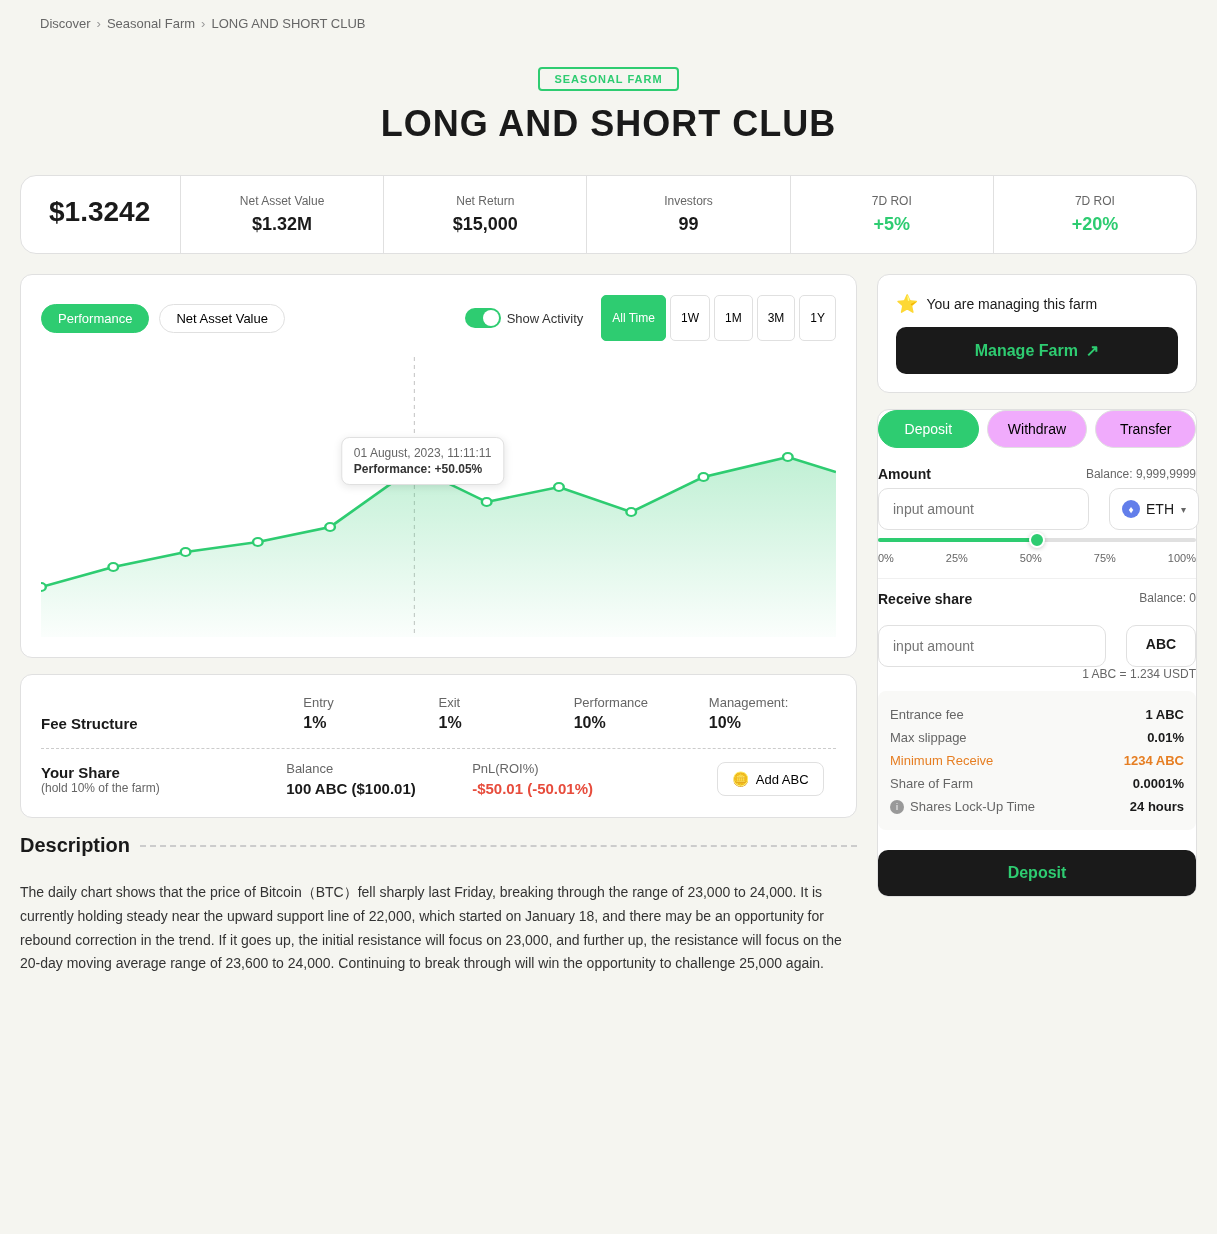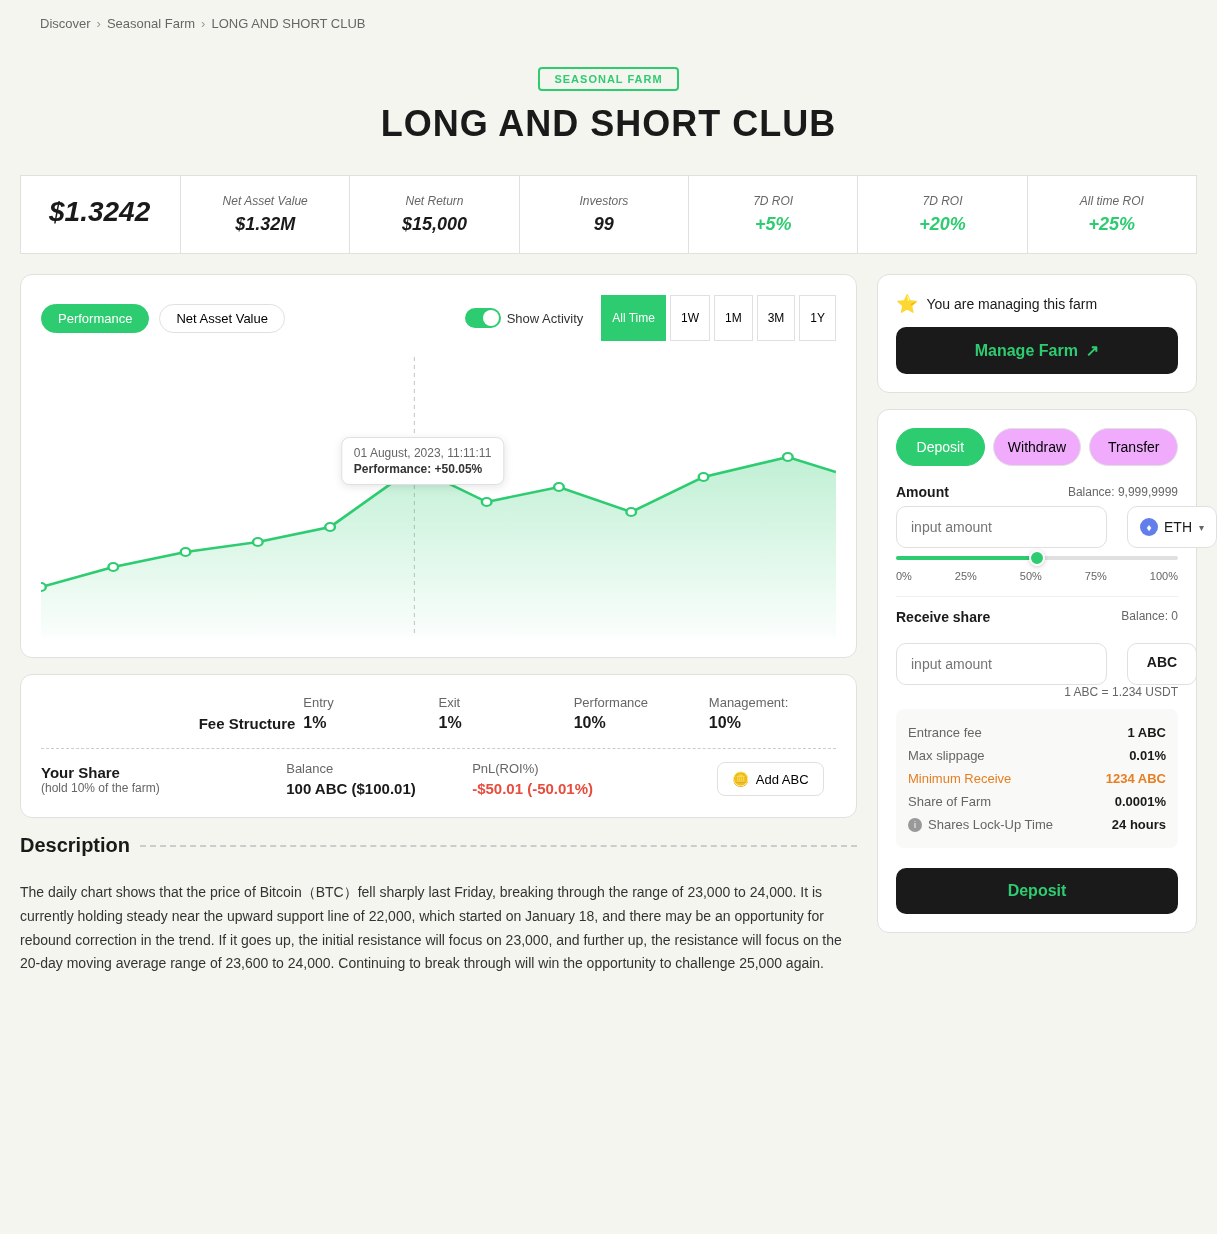--- a/index.html
+++ b/index.html
@@ -6,21 +6,21 @@
     body { font-family: -apple-system, BlinkMacSystemFont, 'Segoe UI', sans-serif; background: #f5f5f0; color: #1a1a1a; font-size: 14px; }
 
     .breadcrumb { padding: 16px 40px; font-size: 13px; color: #666; display: flex; align-items: flex-end; gap: 6px; background: #f5f5f0; }
     .breadcrumb a { color: #666; text-decoration: none; cursor: pointer; }
     .breadcrumb-sep { color: #999; }
 
     .hero { background: #f5f5f0; text-align: center; padding: 20px 40px 30px; }
     .hero-badge { display: inline-block; border: 2px solid #2ecc71; color: #2ecc71; font-size: 11px; font-weight: 700; letter-spacing: 1px; padding: 4px 14px; border-radius: 4px; margin-bottom: 12px; }
     .hero-title { font-size: 36px; font-weight: 800; letter-spacing: 1px; }
 
-    .stats-bar { background: #fff; border: 1px solid #e0e0e0; border-radius: 0; margin: 0 20px 20px; display: flex; align-items: stretch; font-style: italic; }
+    .stats-bar { background: #fff; border: 1px solid #e0e0e0; border-radius: 16px; margin: 0 20px 20px; display: flex; align-items: stretch; }
     .stat-main { padding: 20px 28px; border-right: 1px solid #e0e0e0; min-width: 160px; }
     .stat-main .price { font-size: 28px; font-weight: 700; }
     .stat-item { flex: 1; padding: 18px 16px; border-right: 1px solid #e0e0e0; text-align: center; display: flex; flex-direction: column; justify-content: center; }
     .stat-item:last-child { border-right: none; }
     .stat-label { font-size: 12px; color: #666; margin-bottom: 6px; }
     .stat-value { font-size: 18px; font-weight: 700; }
     .stat-value.green { color: #2ecc71; }
 
     .main-layout { display: flex; gap: 20px; padding: 0 20px 20px; }
     .left-col { flex: 1; display: flex; flex-direction: column; gap: 16px; }
@@ -28,55 +28,55 @@
 
     
     .chart-panel { background: #fff; border: 1px solid #e0e0e0; border-radius: 12px; padding: 20px; }
     .chart-tabs { display: flex; align-items: center; gap: 10px; margin-bottom: 16px; flex-wrap: wrap; }
     .tab-btn { padding: 6px 16px; border-radius: 20px; border: 1px solid #e0e0e0; background: #fff; cursor: pointer; font-size: 13px; font-weight: 500; }
     .tab-btn.active { background: #2ecc71; color: #fff; border-color: #2ecc71; }
     .show-activity { display: flex; align-items: center; gap: 6px; margin-left: auto; font-size: 13px; color: #333; }
     .toggle { width: 36px; height: 20px; background: #2ecc71; border-radius: 10px; position: relative; cursor: pointer; }
     .toggle-thumb { width: 16px; height: 16px; background: #fff; border-radius: 50%; position: absolute; top: 2px; right: 2px; }
     .time-filters { display: flex; gap: 4px; margin-left: 8px; }
-    .time-btn { padding: 15px 10px; border: 1px solid #e0e0e0; border-radius: 0; background: #fff; cursor: pointer; font-size: 12px; }
+    .time-btn { padding: 15px 10px; border: 1px solid #e0e0e0; border-radius: 5px; background: #fff; cursor: pointer; font-size: 12px; }
     .time-btn.active { background: #2ecc71; color: #fff; border-color: #2ecc71; }
 
     .chart-area { position: relative; height: 280px; overflow: hidden; }
     .chart-tooltip { position: absolute; top: 80px; left: 48%; transform: translateX(-50%); background: #fff; border: 1px solid #e0e0e0; border-radius: 8px; padding: 8px 12px; font-size: 12px; box-shadow: 0 2px 8px rgba(0,0,0,0.1); white-space: nowrap; z-index: 2; }
     .chart-tooltip .date { color: #666; margin-bottom: 2px; text-align: right; }
     .chart-tooltip .perf { font-weight: 600; color: #333; }
 
     
     .fee-panel { background: #fff; border: 1px solid #e0e0e0; border-radius: 12px; padding: 20px; }
     .fee-grid { display: grid; grid-template-columns: 2fr 1fr 1fr 1fr 1fr; gap: 8px; align-items: end; margin-bottom: 16px; }
     .fee-label { font-size: 13px; color: #666; margin-bottom: 4px; }
     .fee-value { font-size: 16px; font-weight: 600; }
-    .fee-section-label { font-weight: 700; font-size: 15px; text-align: right; }
+    .fee-section-label { font-weight: 700; font-size: 15px; }
     .divider { border: none; border-top: 1px dashed #ccc; margin: 12px 0; }
     .your-share-row { display: grid; grid-template-columns: 2fr 1.5fr 2fr 1fr; gap: 8px; align-items: center; }
     .your-share-title { font-weight: 700; font-size: 15px; }
     .your-share-sub { font-size: 12px; color: #666; }
     .balance-val { font-size: 15px; font-weight: 600; }
     .pnl-val { font-size: 15px; font-weight: 600; color: #e74c3c; }
     .add-abc-btn { background: #fff; border: 1px solid #e0e0e0; border-radius: 8px; padding: 8px 14px; cursor: pointer; font-size: 13px; display: flex; align-items: center; gap: 6px; }
 
     
     .desc-section { padding: 0 0 20px; }
     .desc-title { font-size: 20px; font-weight: 700; margin-bottom: 10px; display: flex; align-items: center; gap: 10px; }
     .desc-title::after { content: ''; flex: 1; border-top: 2px dashed #ccc; }
     .desc-text { font-size: 14px; line-height: 1.7; color: #333; margin-top: 24px; }
 
     
     .manage-panel { background: #fff; border: 1px solid #e0e0e0; border-radius: 12px; padding: 18px; margin-bottom: 16px; }
     .manage-header { display: flex; align-items: center; gap: 8px; margin-bottom: 12px; font-size: 14px; font-weight: 500; }
     .star-icon { color: #f39c12; font-size: 18px; }
     .manage-btn { width: 100%; background: #1a1a1a; color: #2ecc71; border: none; border-radius: 10px; padding: 14px; font-size: 16px; font-weight: 600; cursor: pointer; display: flex; align-items: center; justify-content: center; gap: 8px; }
 
-    .deposit-panel { background: #fff; border: 1px solid #e0e0e0; border-radius: 12px; padding: 18px; }
+    .deposit-panel { background: #fff; border: 1px solid #e0e0e0; border-radius: 12px; padding: 0; }
     .deposit-tabs { display: flex; gap: 8px; margin-bottom: 18px; }
     .dep-tab { flex: 1; padding: 10px; border-radius: 20px; border: 1px solid #e0e0e0; background: #f0abfc; cursor: pointer; font-size: 14px; font-weight: 500; text-align: center; }
     .dep-tab.active { background: #2ecc71; color: #fff; border-color: #2ecc71; }
 
     .amount-row { display: flex; justify-content: space-between; align-items: center; margin-bottom: 6px; }
     .amount-label { font-size: 14px; font-weight: 600; }
     .balance-info { font-size: 12px; color: #666; }
 
     .input-row { display: flex; gap: 20px; margin-bottom: 0; }
     .amount-input { flex: 1; border: 1px solid #e0e0e0; border-radius: 10px; padding: 12px 14px; font-size: 14px; color: #aaa; outline: none; }
@@ -143,24 +143,20 @@
     <div class="stat-label">Investors</div>
     <div class="stat-value">99</div>
   </div>
   <div class="stat-item">
     <div class="stat-label">7D ROI</div>
     <div class="stat-value green">+5%</div>
   </div>
   <div class="stat-item">
     <div class="stat-label">7D ROI</div>
     <div class="stat-value green">+20%</div>
-  </div>
-  <div class="stat-item">
-    <div class="stat-label">All time ROI</div>
-    <div class="stat-value green">+25%</div>
   </div>
 </div>
 
 <div class="main-layout">
 
   <div class="left-col">
 
     <div class="chart-panel">
       <div class="chart-tabs">
         <button class="tab-btn active">Performance</button>

